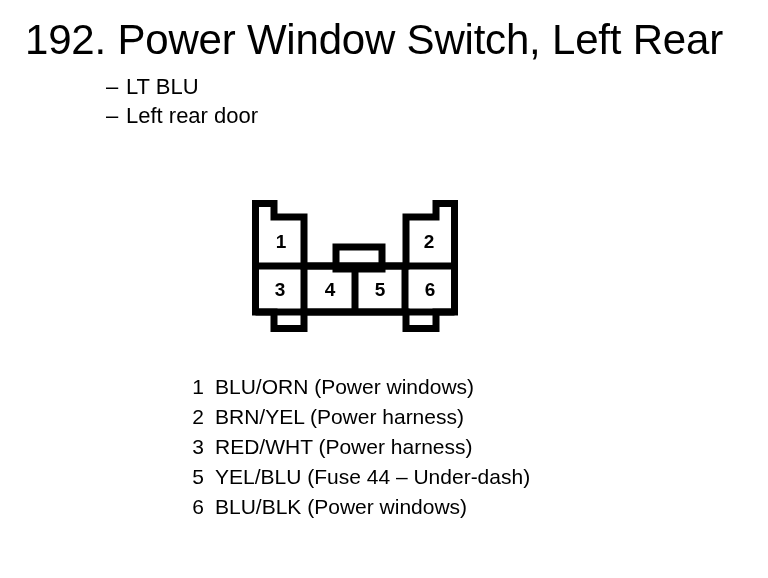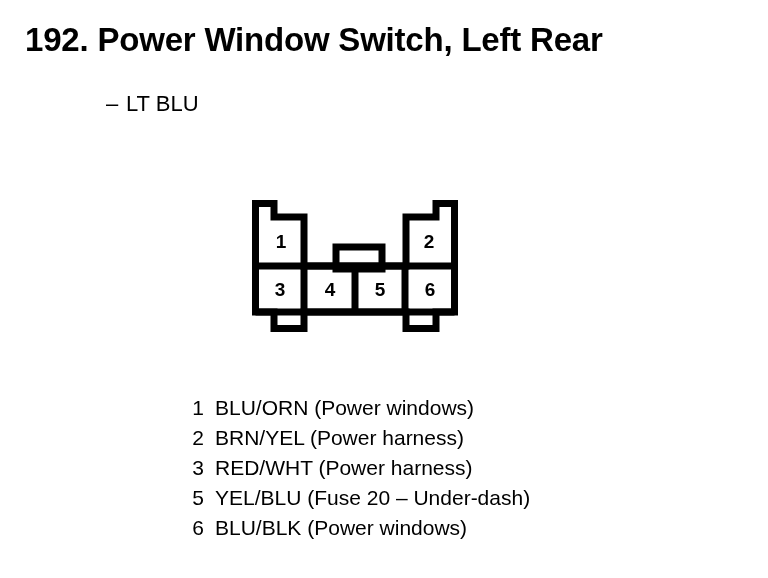--- a/index.html
+++ b/index.html
@@ -16,34 +16,33 @@
     font-family: "Liberation Sans", sans-serif;
     color: #000000;
     -webkit-font-smoothing: none;
   }
 
   
   #page-title {
     position: absolute;
     left: 25px;
     top: 20px;
-    font-size: 33px;
-    font-weight: bold;
+    font-size: 42px;
+    font-weight: normal;
     letter-spacing: -0.2px;
     white-space: nowrap;
     line-height: 40px;
   }
 
   
   #description-list {
     position: absolute;
     left: 106px;
     top: 72px;
     line-height: 29px;
-    margin-top: 17px;
   }
   .desc-line {
     font-size: 22px;
     white-space: nowrap;
     display: block;
   }
   .desc-dash {
     display: inline-block;
     width: 20px;
   }
@@ -64,21 +63,21 @@
     font-size: 19px;
     font-weight: bold;
     fill: #000000;
     text-anchor: middle;
   }
 
   
   #pin-list {
     position: absolute;
     left: 186px;
-    top: 393px;
+    top: 372px;
   }
   .pin-row {
     display: block;
     height: 30px;
     white-space: nowrap;
   }
   .pin-num {
     display: inline-block;
     width: 18px;
     text-align: right;
@@ -94,20 +93,21 @@
     line-height: 30px;
   }
 </style>
 </head>
 <body>
 
 <div id="page-title">192. Power Window Switch, Left Rear</div>
 
 <div id="description-list">
   <span class="desc-line"><span class="desc-dash">–</span><span>LT BLU</span></span>
+  <span class="desc-line"><span class="desc-dash">–</span><span>Left rear door</span></span>
 </div>
 
 <div id="connector-diagram">
   <svg width="206" height="132" viewBox="0 0 206 132" xmlns="http://www.w3.org/2000/svg">
 
     <path fill="none" stroke="#000000" stroke-width="7" stroke-linejoin="miter" d="M 3.5 3.5
              L 22 3.5
              L 22 17
              L 52 17
              L 52 66
@@ -145,15 +145,15 @@
     <text class="cell-number" x="78" y="96">4</text>
     <text class="cell-number" x="128" y="96">5</text>
     <text class="cell-number" x="178" y="96">6</text>
   </svg>
 </div>
 
 <div id="pin-list">
   <span class="pin-row"><span class="pin-num">1</span><span class="pin-label">BLU/ORN (Power windows)</span></span>
   <span class="pin-row"><span class="pin-num">2</span><span class="pin-label">BRN/YEL (Power harness)</span></span>
   <span class="pin-row"><span class="pin-num">3</span><span class="pin-label">RED/WHT (Power harness)</span></span>
-  <span class="pin-row"><span class="pin-num">5</span><span class="pin-label">YEL/BLU (Fuse 20 – Under-dash)</span></span>
+  <span class="pin-row"><span class="pin-num">5</span><span class="pin-label">YEL/BLU (Fuse 44 – Under-dash)</span></span>
   <span class="pin-row"><span class="pin-num">6</span><span class="pin-label">BLU/BLK (Power windows)</span></span>
 </div>
 
 </body></html>

